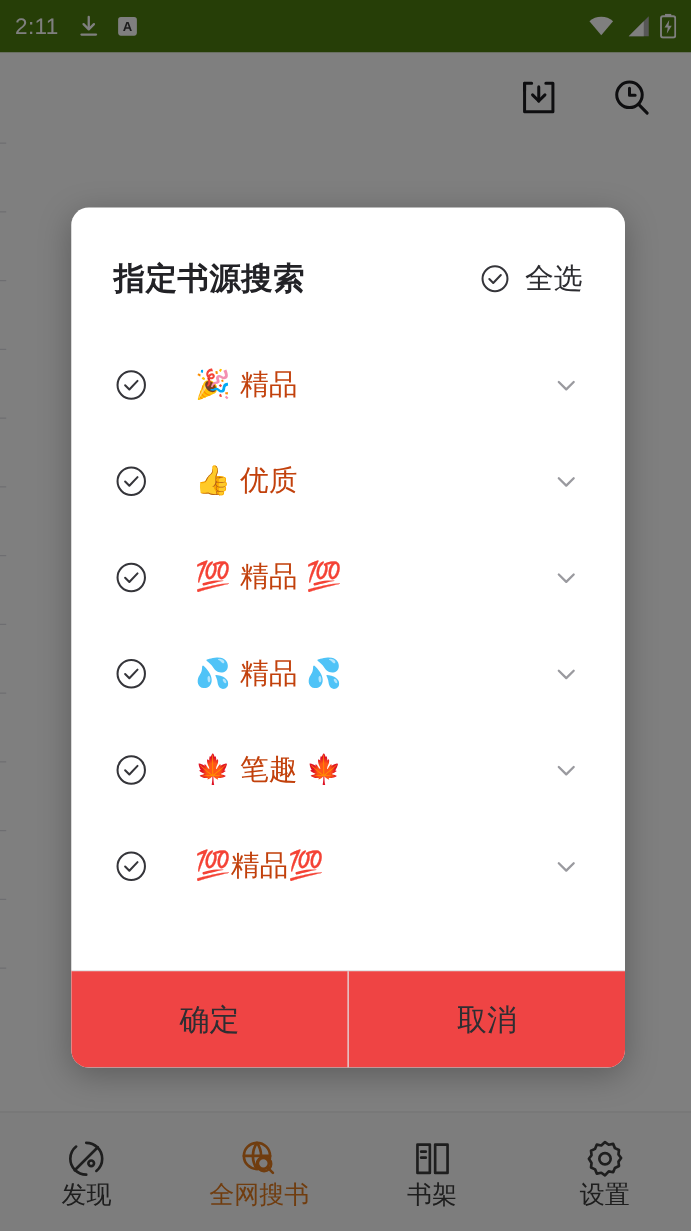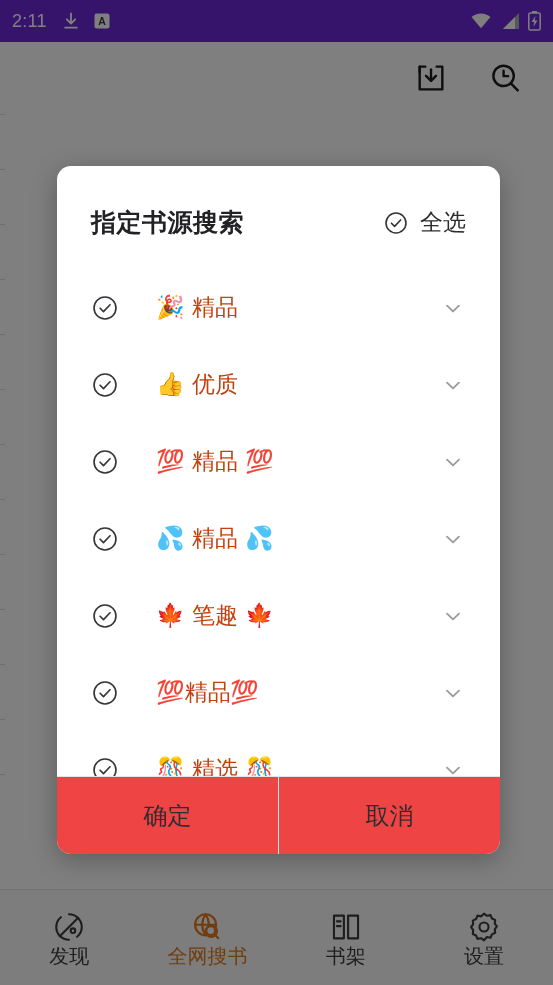--- a/index.html
+++ b/index.html
@@ -18,21 +18,21 @@
   }
   #scrim {
     position: absolute; inset: 0;
     background: rgba(0,0,0,0.50);
     z-index: 50;
   }
 
   
   #status-bar {
     height: 42px; flex: 0 0 42px;
-    background: #6d28d9;
+    background: #4d7c0f;
     display: flex; align-items: center;
     padding: 0 12px;
     color: #ffffff;
   }
   #status-clock {
     font-size: 18px; font-weight: 500;
     letter-spacing: .3px;
     margin-right: 14px;
   }
   .status-icon { display: inline-flex; align-items: center; margin-right: 12px; }
@@ -386,34 +386,20 @@
         </svg>
       </span>
       <span class="row-name">💯精品💯</span>
       <span class="row-expand">
         <svg class="icon-svg" width="26" height="26" viewBox="0 0 24 24" fill="none" stroke="currentColor" stroke-width="1.7" stroke-linecap="round" stroke-linejoin="round">
           <path d="M6.5 9.8 L12 15.2 L17.5 9.8"></path>
         </svg>
       </span>
     </div>
 
-    <div class="source-row">
-      <span class="row-check">
-        <svg class="icon-svg" width="28" height="28" viewBox="0 0 24 24" fill="none" stroke="#35353a" stroke-width="1.4" stroke-linecap="round" stroke-linejoin="round">
-          <circle cx="12" cy="12" r="9.4"></circle>
-            <path d="M7.8 12.2 L10.7 15.1 L16.3 9.2"></path>
-        </svg>
-      </span>
-      <span class="row-name">🎊 精选 🎊</span>
-      <span class="row-expand">
-        <svg class="icon-svg" width="26" height="26" viewBox="0 0 24 24" fill="none" stroke="currentColor" stroke-width="1.7" stroke-linecap="round" stroke-linejoin="round">
-          <path d="M6.5 9.8 L12 15.2 L17.5 9.8"></path>
-        </svg>
-      </span>
-    </div>
 
   </div>
 
   <div id="dialog-actions">
     <button class="dialog-btn">确定</button>
     <div id="btn-divider"></div>
     <button class="dialog-btn">取消</button>
   </div>
 
 </div>

